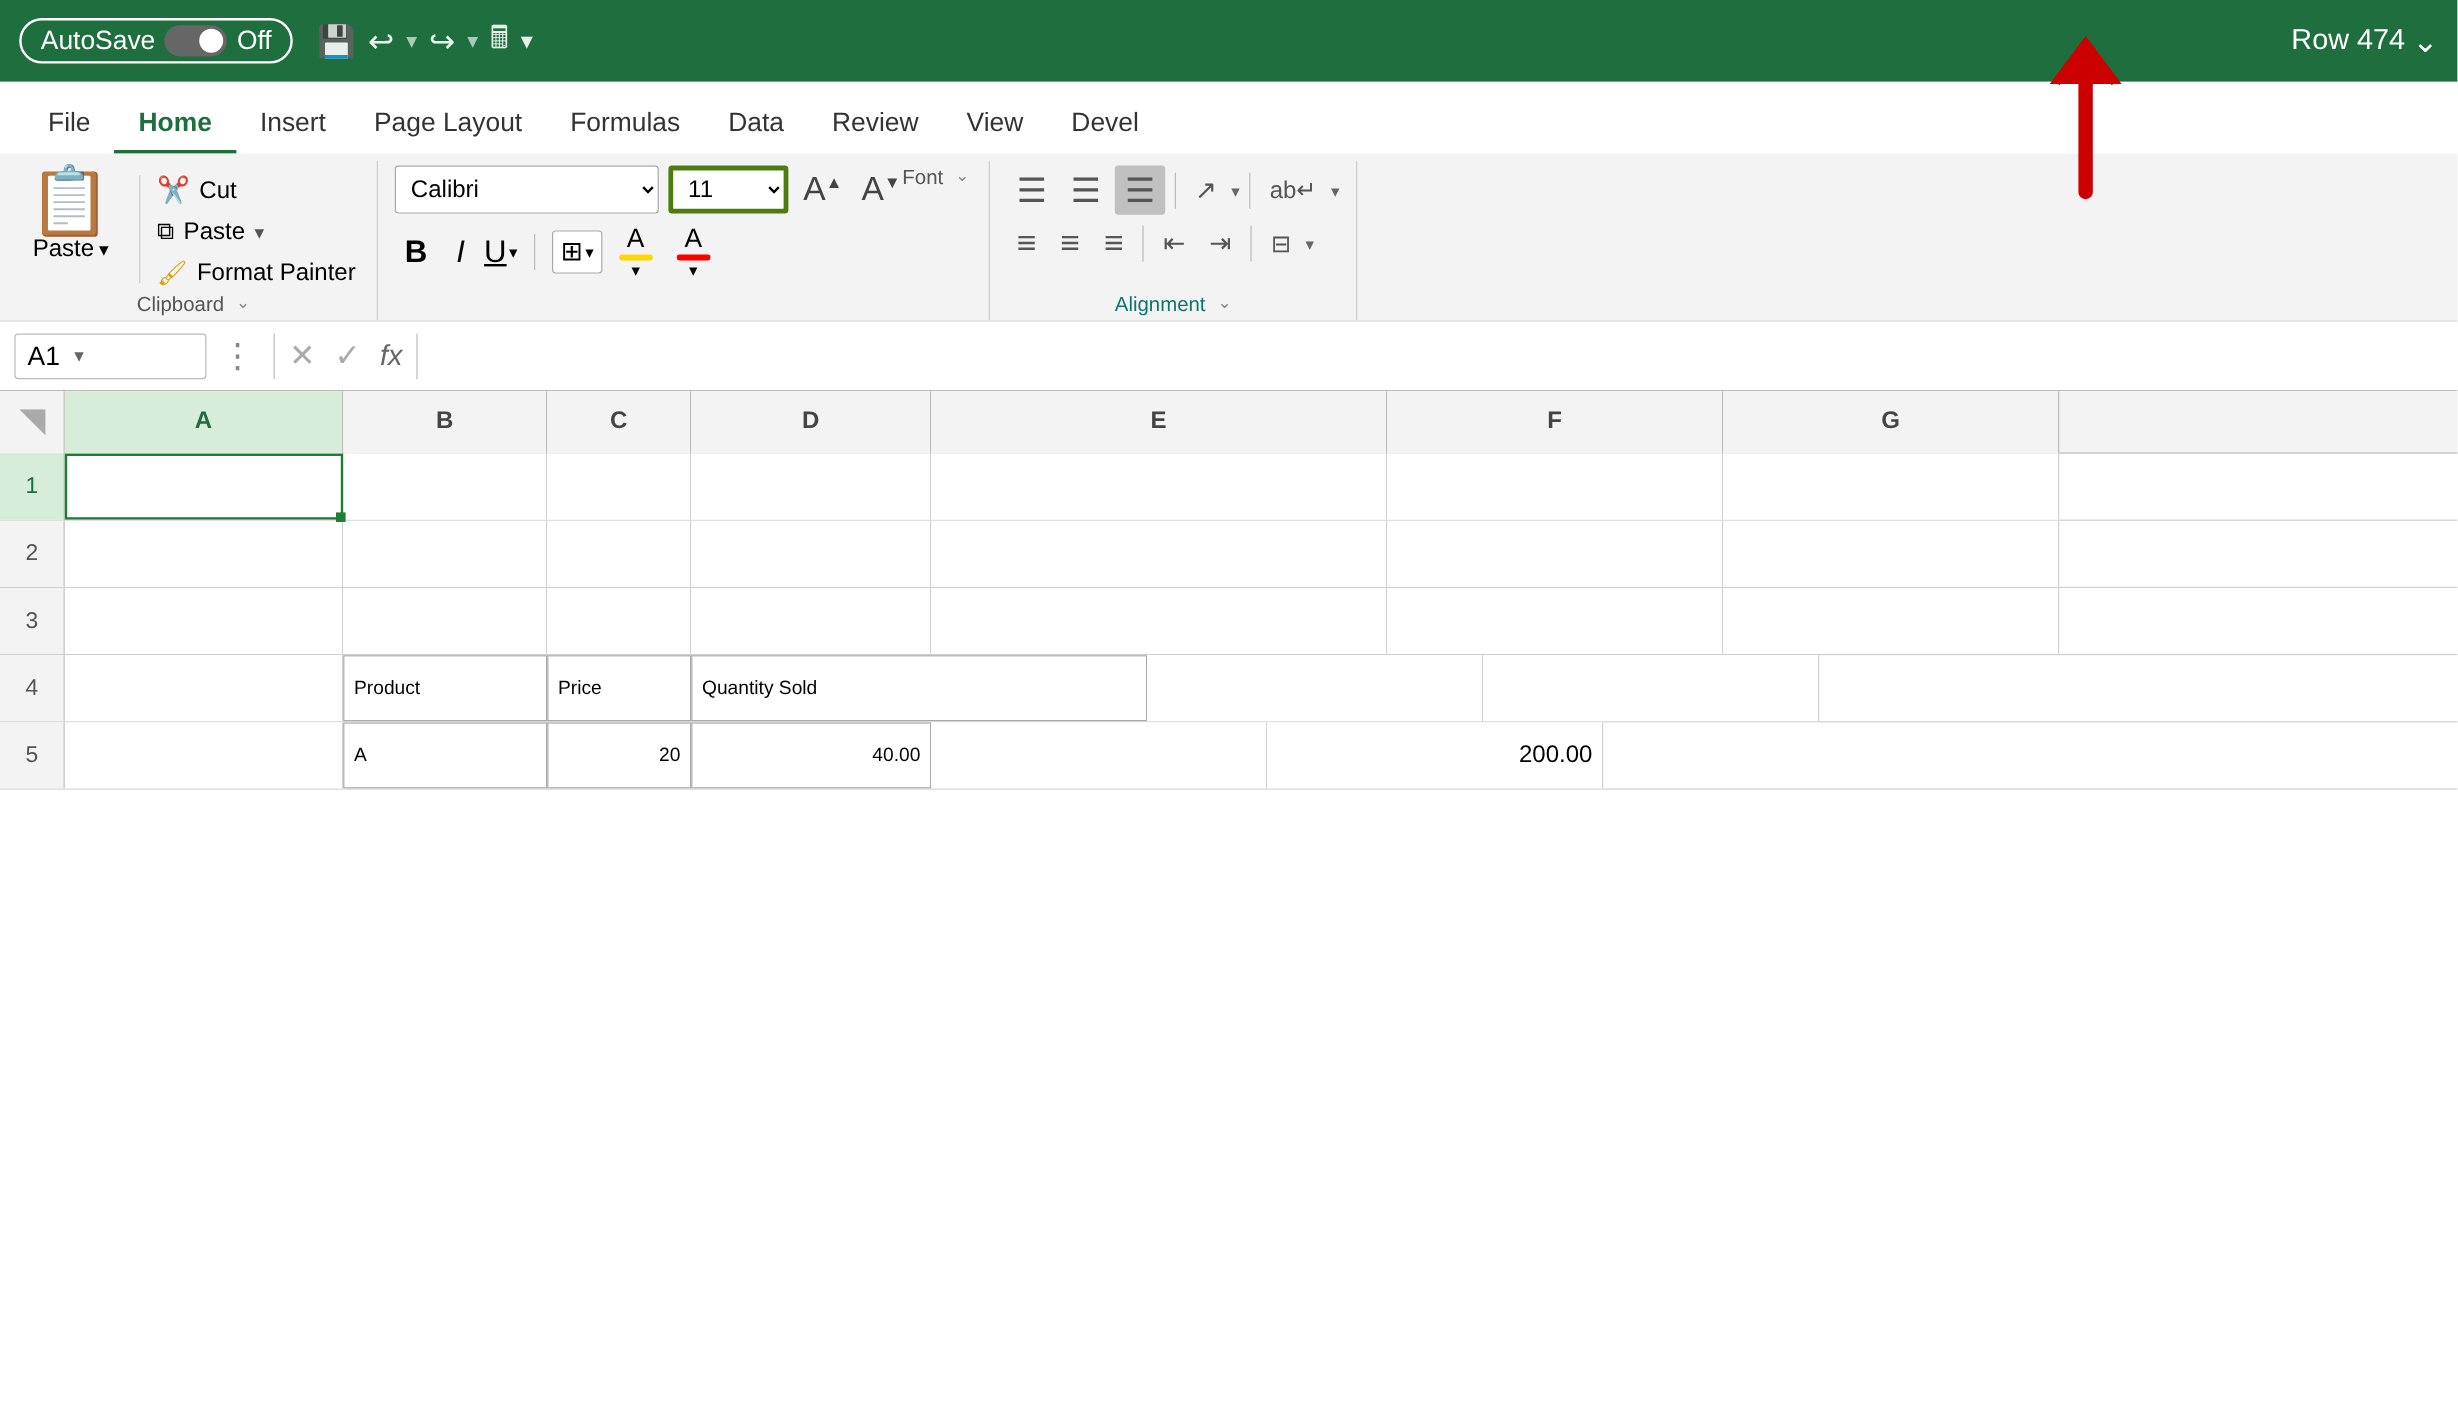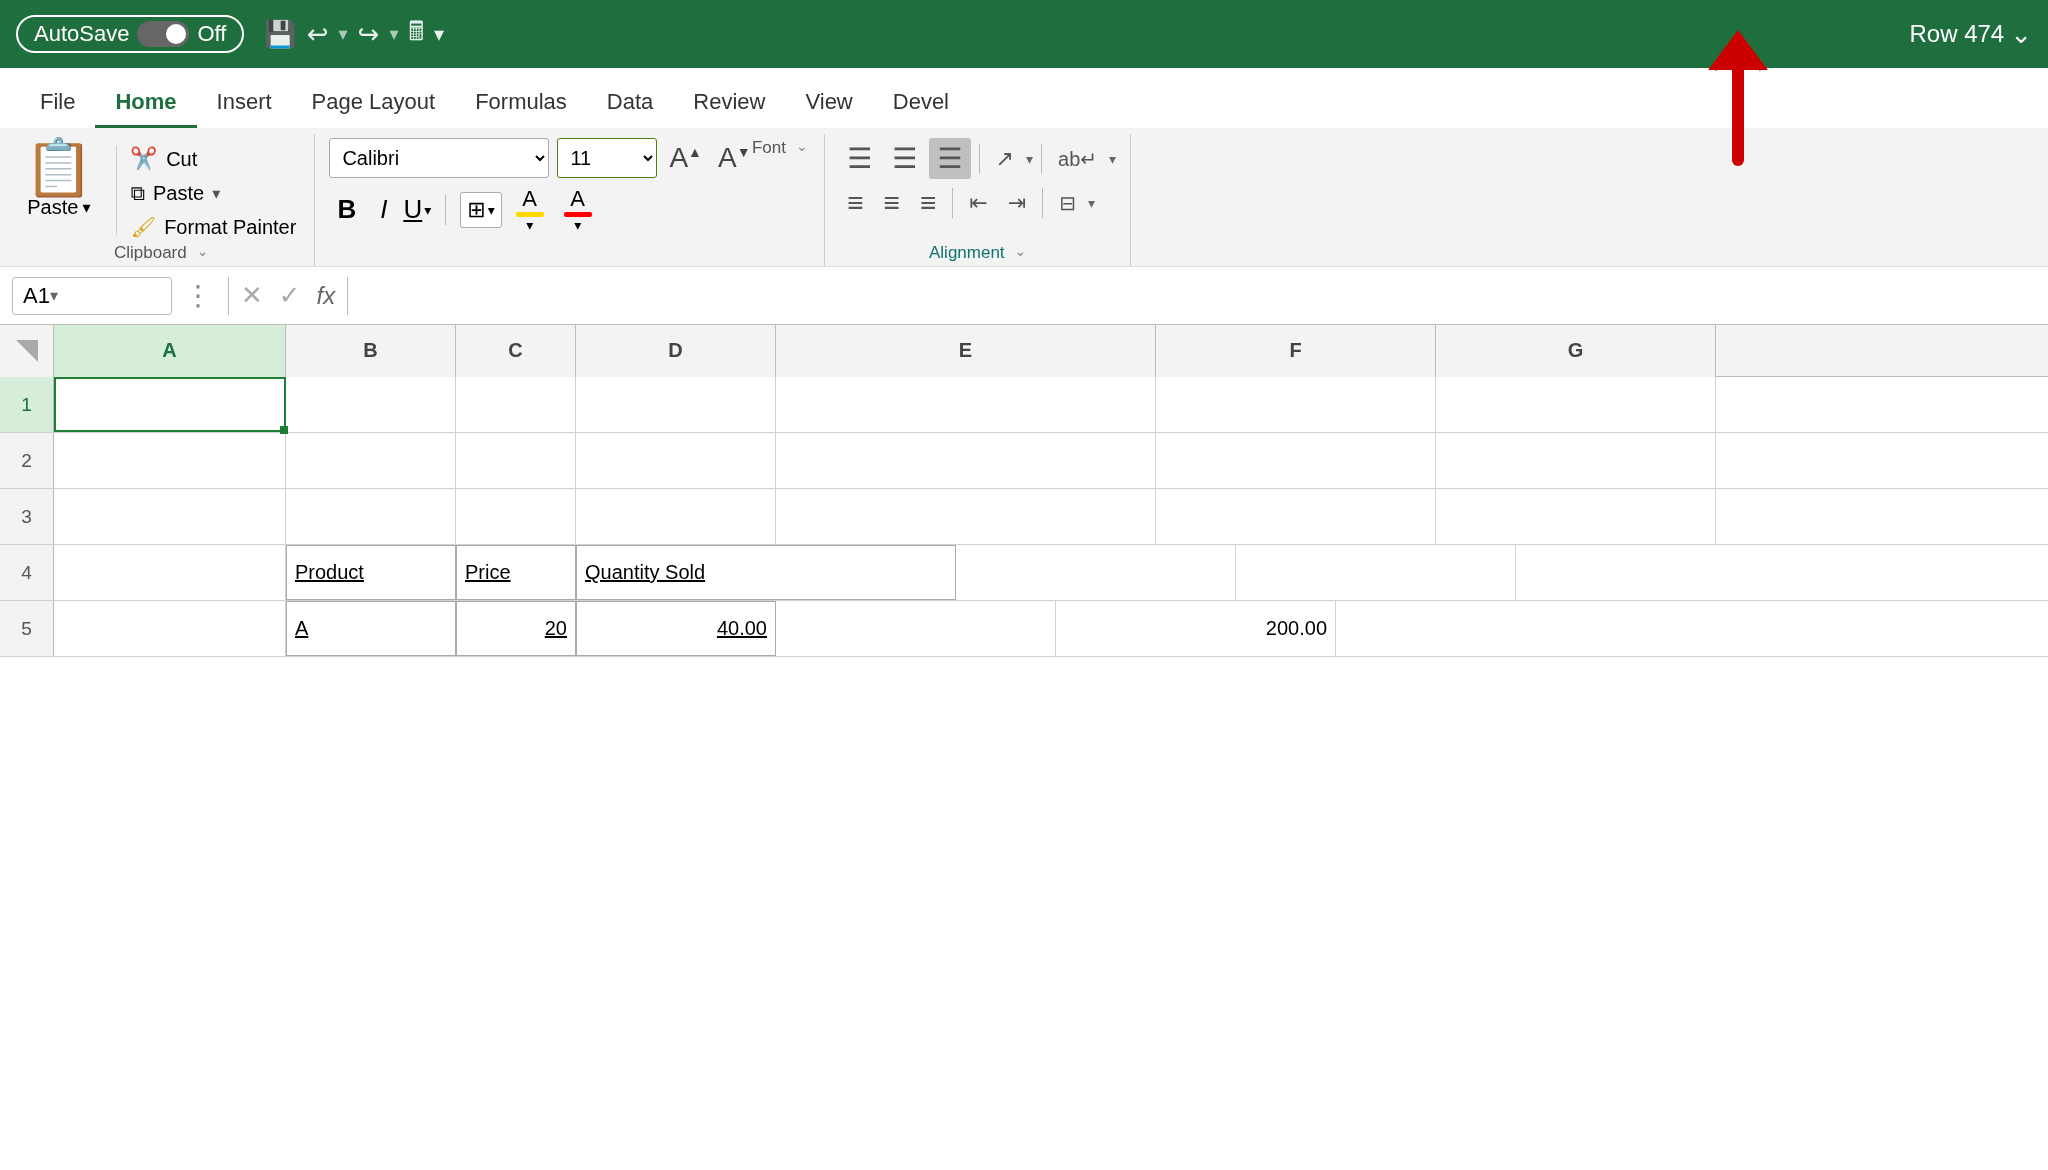--- a/index.html
+++ b/index.html
@@ -136,21 +136,21 @@
       font-size: 20px;
       border: 1px solid #aaa;
       border-radius: 3px;
       padding: 0 8px;
       background: white;
     }
     .size-select {
       width: 100px;
       height: 40px;
       font-size: 20px;
-      border: 1px solid #4d7c0f;
+      border: 4px solid #4d7c0f;
       border-radius: 3px;
       padding: 0 8px;
       background: white;
     }
     .font-size-btn {
       font-size: 24px;
       cursor: pointer;
       color: #555;
       padding: 2px 4px;
     }
@@ -194,21 +194,21 @@
     .cell-ref-box {
       width: 160px;
       height: 38px;
       border: 1px solid #bbb;
       border-radius: 3px;
       display: flex;
       align-items: center;
       padding: 0 10px;
       font-size: 22px;
       background: #fff;
-      gap: 0;
+      gap: 12px;
     }
     .cell-ref-arrow { font-size: 16px; color: #666; }
     .formula-bar-divider { width: 1px; height: 38px; background: #bbb; margin: 0 4px; }
     .formula-icons {
       display: flex;
       align-items: center;
       gap: 16px;
     }
     .formula-icon { font-size: 24px; color: #888; cursor: pointer; }
     .formula-input {
@@ -300,22 +300,21 @@
     }
     .cell.selected {
       border: 2px solid #1e7e34;
       background: white;
       z-index: 2;
     }
     .cell.header-cell {
       background: white;
       border: 1px solid #aaa;
       font-weight: 500;
-      font-size: 20px;
-      text-decoration: underline;
+      font-size: 16px;
     }
     .cell.right-align { justify-content: flex-end; }
     .cell-fill-handle {
       position: absolute;
       right: -4px;
       bottom: -4px;
       width: 8px;
       height: 8px;
       background: #1e7e34;
       z-index: 3;

